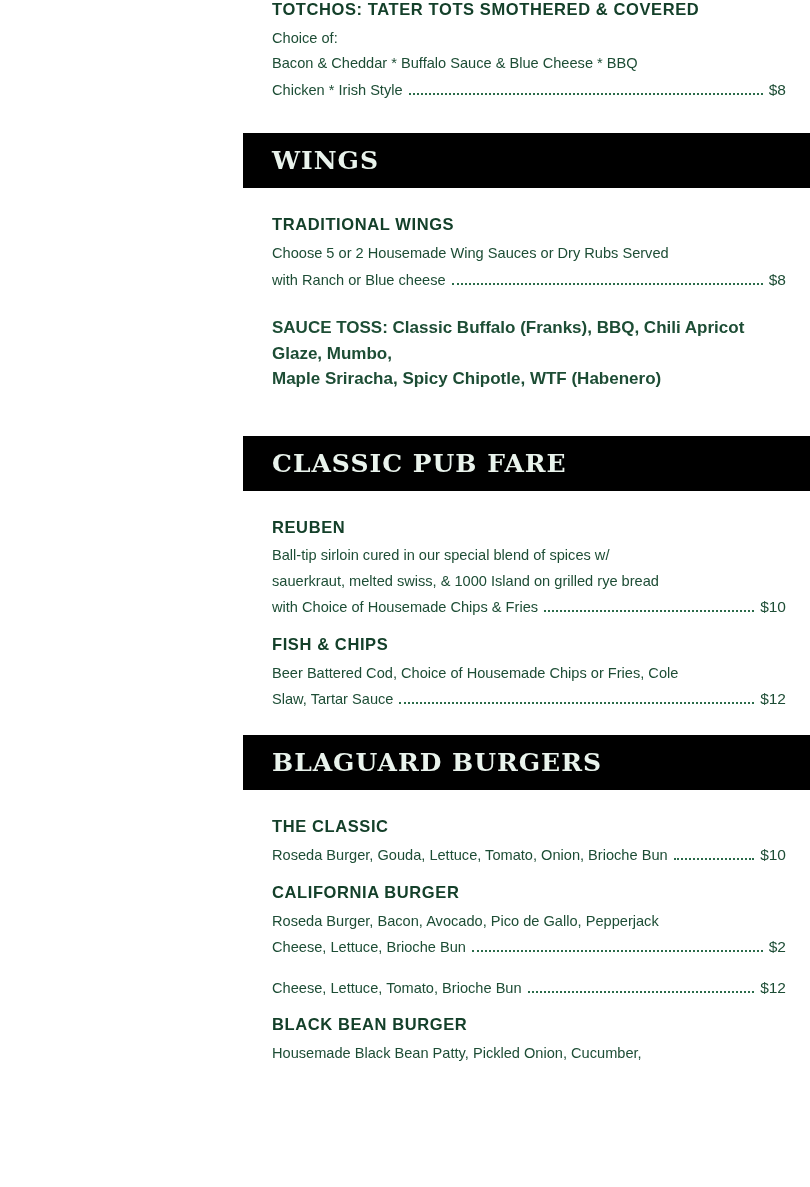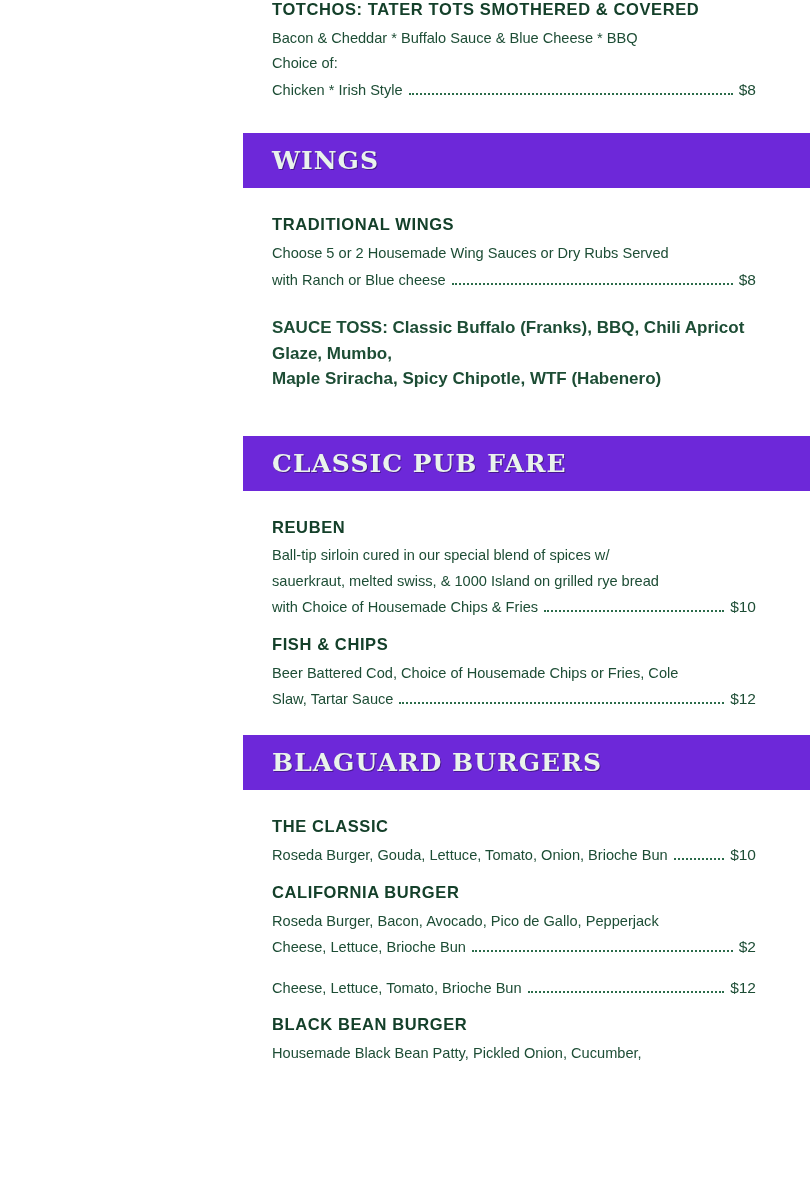--- a/index.html
+++ b/index.html
@@ -23,21 +23,21 @@
   }
   .menu-col {
     position: absolute;
     left: 243px;
     top: 0;
     width: 567px;
   }
 
   
   .section-banner {
-    background: #6d28d9;
+    background: #000000;
     height: 55px;
     display: flex;
     align-items: center;
     padding-left: 29px;
     box-sizing: border-box;
     margin-left: 0;
   }
   .section-banner .section-title {
     font-family: "DejaVu Serif", serif;
     font-weight: bold;
@@ -45,21 +45,21 @@
     font-size: 25px;
     letter-spacing: 1px;
     text-transform: uppercase;
     font-variant: small-caps;
     text-shadow: 1px 1px 0 rgba(0,0,0,0.35);
   }
 
   
   .items {
     padding-left: 29px;
-    padding-right: 54px;
+    padding-right: 24px;
     box-sizing: border-box;
   }
   .item {
     margin-bottom: 0;
   }
   .item-name {
     font-family: "Liberation Sans", sans-serif;
     font-weight: bold;
     font-size: 16.5px;
     letter-spacing: 0.6px;
@@ -112,22 +112,22 @@
 </head>
 <body>
 
 <div class="page">
   <div class="menu-col">
 
     <div class="items" style="padding-top:0;">
       <div class="item">
         <div class="item-name">TOTCHOS: TATER TOTS SMOTHERED &amp; COVERED</div>
         <div class="item-desc">
+          <span class="desc-line">Choice of:</span>
           <span class="desc-line">Bacon &amp; Cheddar * Buffalo Sauce &amp; Blue Cheese * BBQ</span>
-          <span class="desc-line">Choice of:</span>
           <span class="price-row">
             <span class="txt">Chicken * Irish Style</span>
             <span class="dots"></span>
             <span class="price">$8</span>
           </span>
         </div>
       </div>
     </div>
 
     <div class="spacer-lg"></div>

